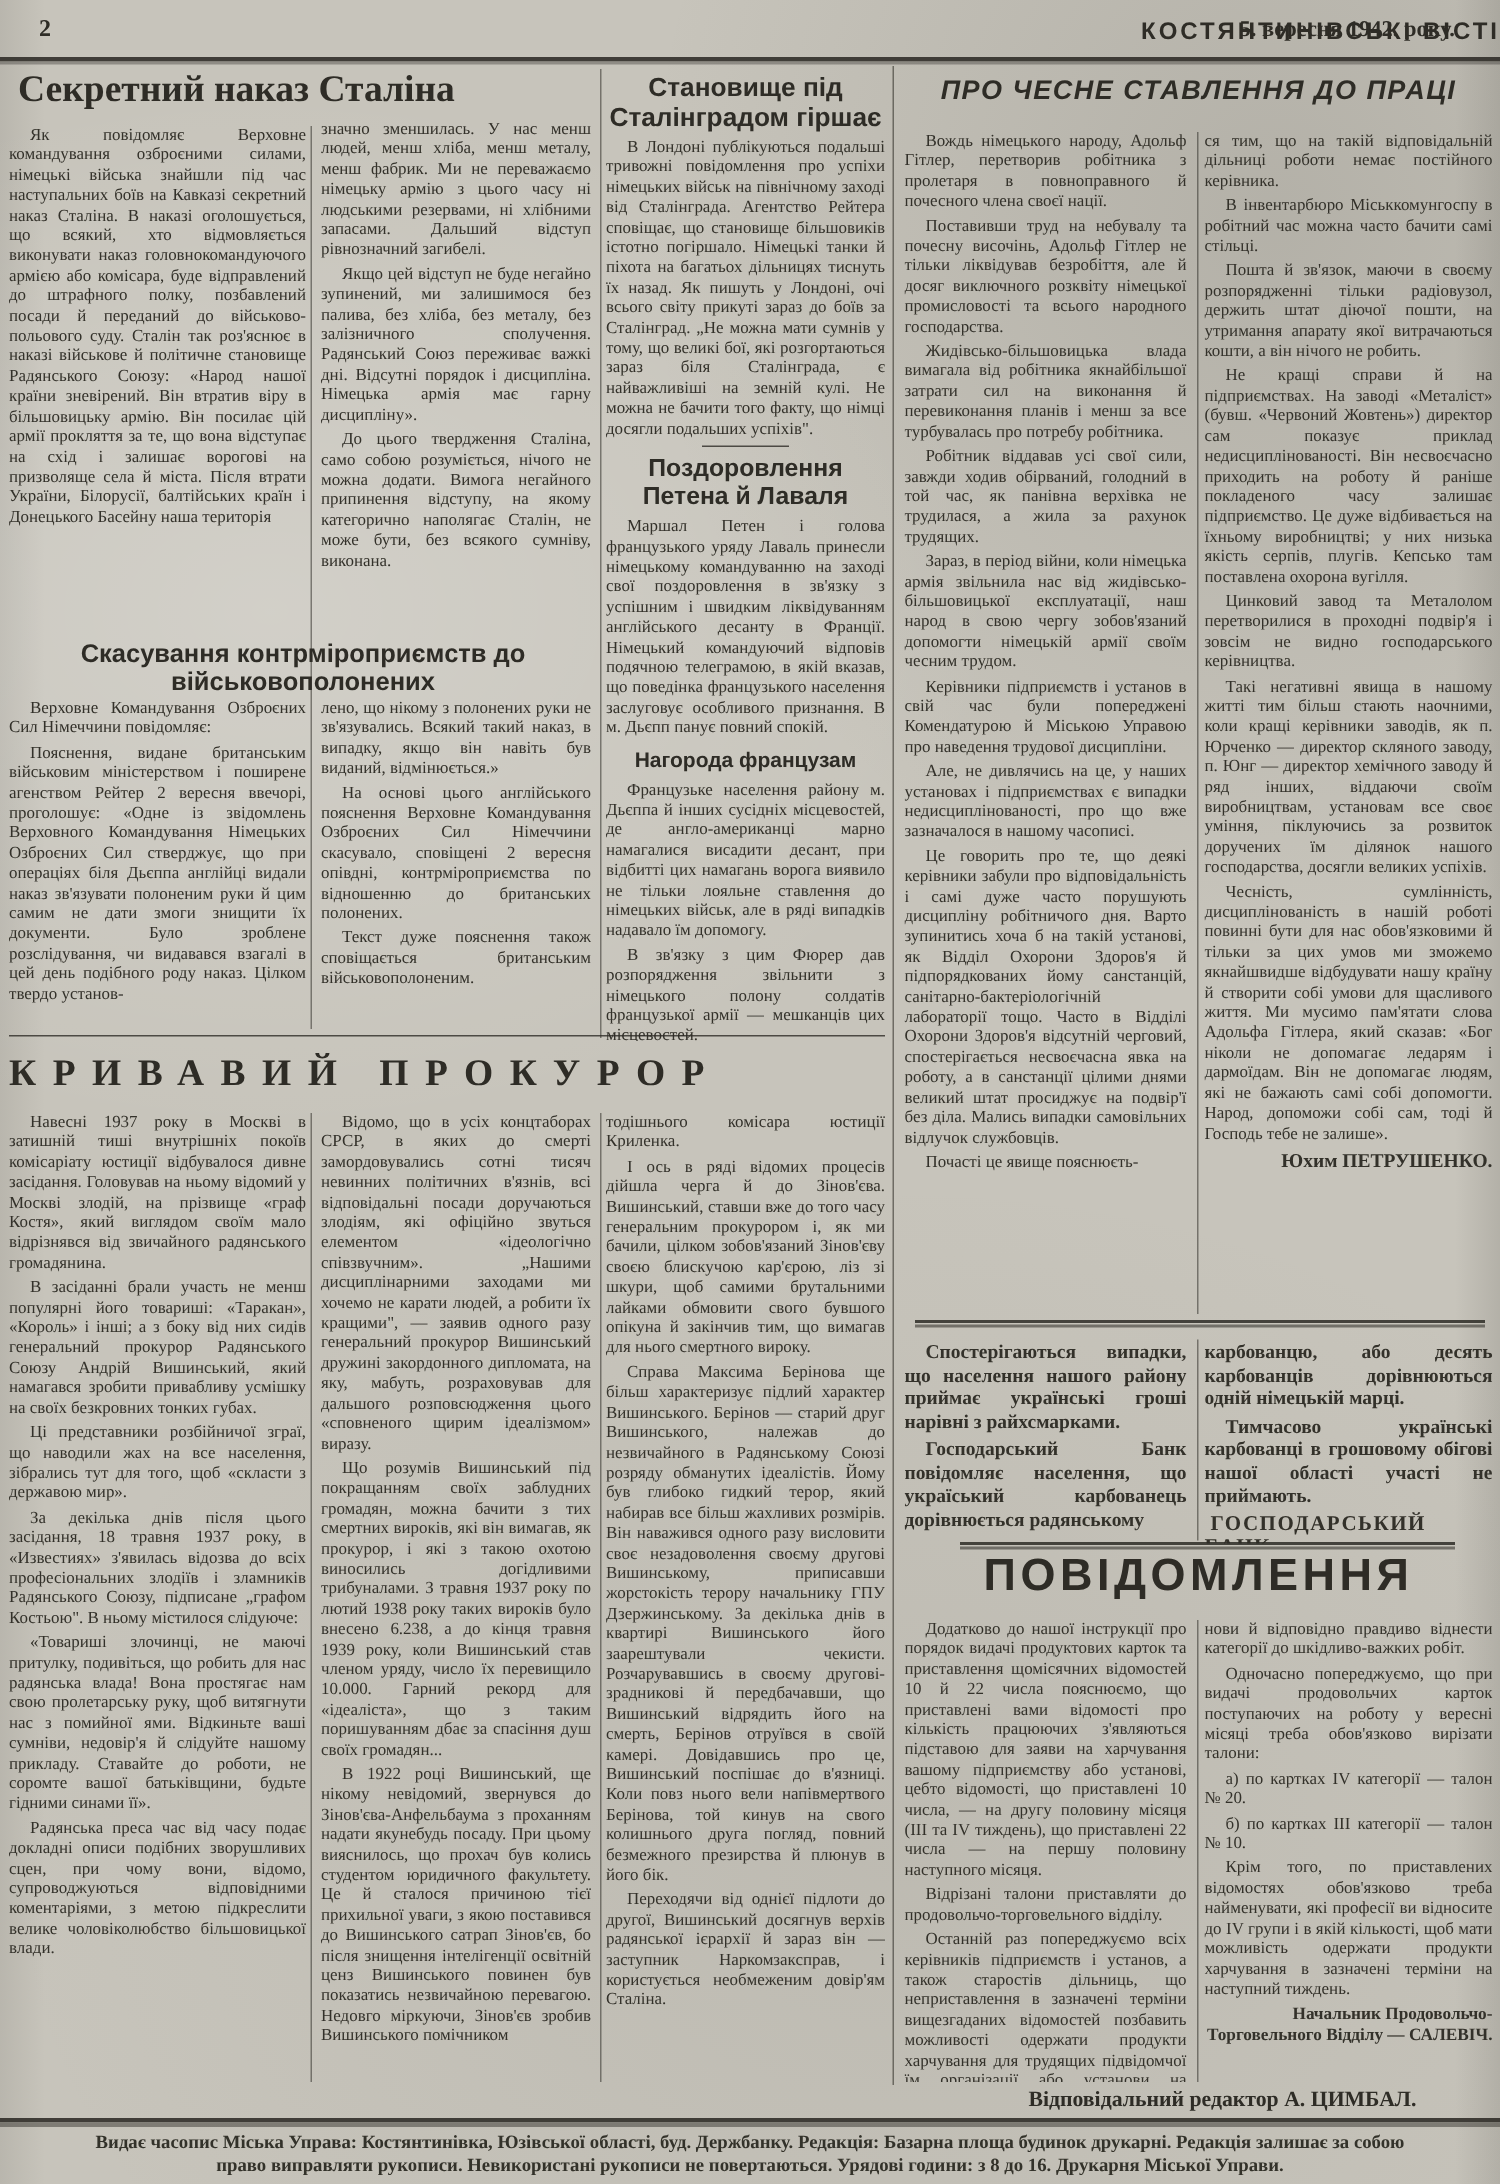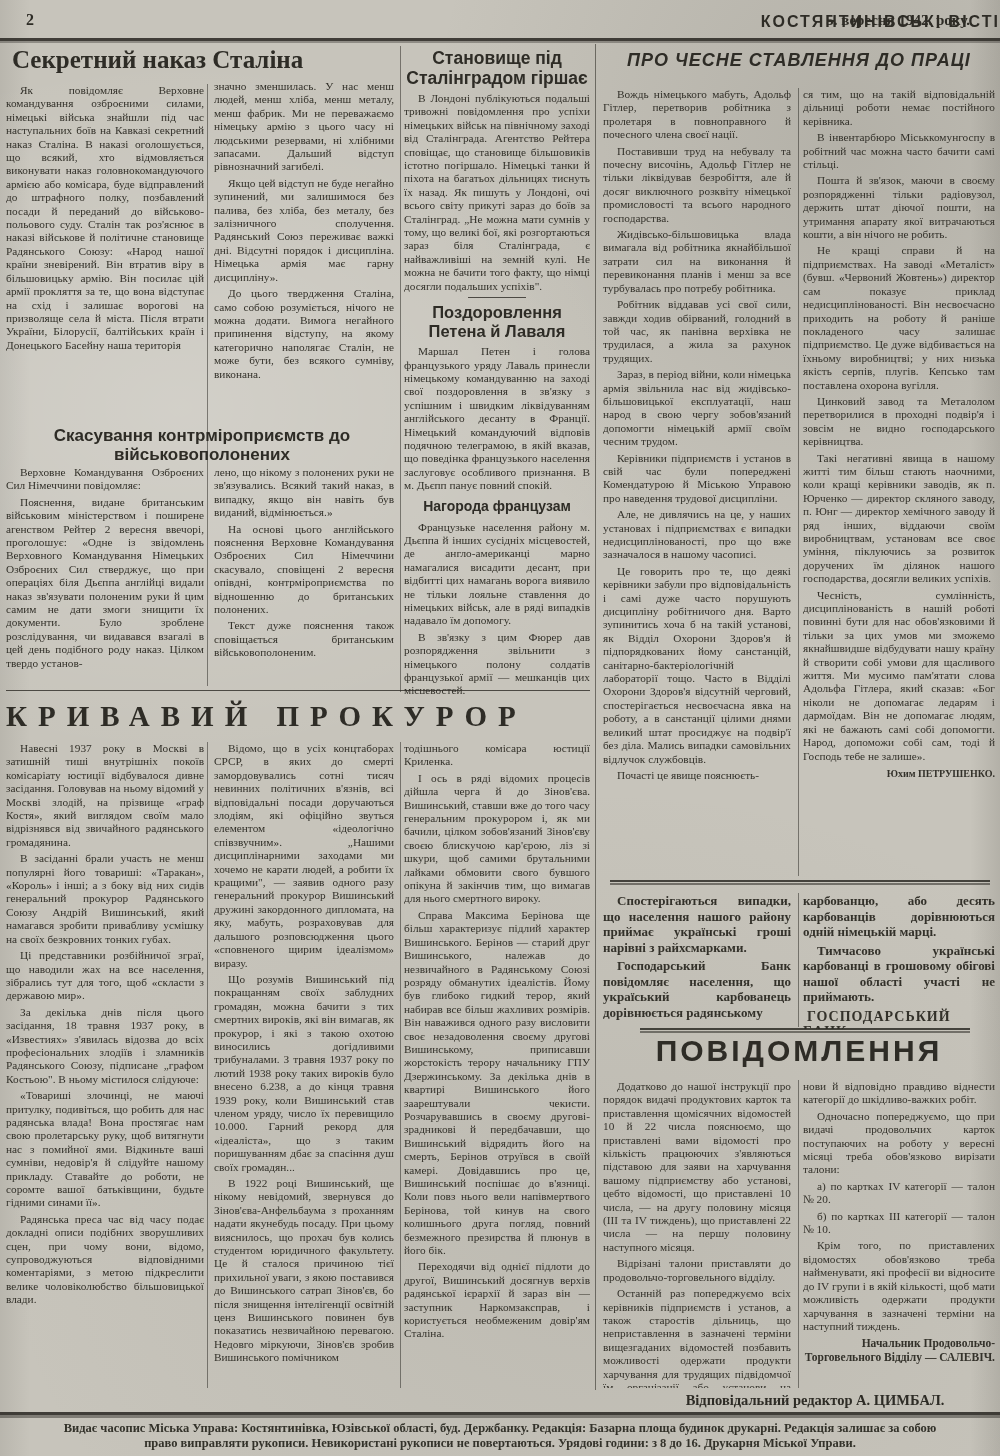--- a/index.html
+++ b/index.html
@@ -36,29 +36,29 @@
   #st-c2{left:214px;top:80px;width:180px;height:336px;}
   #cancel-h{left:6px;top:426px;width:392px;font-size:17px;line-height:19px;}
   #cn-c1{left:6px;top:466px;width:198px;height:222px;}
   #cn-c2{left:214px;top:466px;width:180px;height:216px;}
   #c3{left:404px;top:46px;width:186px;height:648px;}
   #c3 .headline-sans{margin:2px 0 4px 0;}
   #h-stalingrad{font-size:17.5px;line-height:20px;text-align:center;}
   #h-petain{font-size:16.5px;line-height:19px;margin-top:4px;}
   #h-reward{font-size:14px;line-height:21px;margin-top:4px;}
   
-  #pros-h{left:6px;top:700px;width:584px;font-size:29px;letter-spacing:11px;line-height:32px;}
+  #pros-h{left:6px;top:700px;width:584px;font-size:25px;letter-spacing:11px;line-height:32px;}
   #pr-c1{left:6px;top:742px;width:198px;height:646px;}
   #pr-c2{left:214px;top:742px;width:180px;height:646px;}
   #pr-c3{left:404px;top:742px;width:186px;height:646px;}
   
   #honest-h{left:600px;top:50px;width:398px;font-size:18px;font-style:italic;letter-spacing:1px;}
   #ho-c1{left:603px;top:88px;width:188px;height:786px;}
   #ho-c2{left:803px;top:88px;width:192px;height:786px;}
-  #ho-c2 .sig{font-size:10px;}
+  #ho-c2 .sig{font-size:13px;}
   #honest-rule{left:610px;top:880px;width:380px;}
   .bank{font-size:13px;line-height:15.5px;font-weight:bold;}
   #bank-c1{left:603px;top:893px;width:188px;height:136px;}
   #bank-c2{left:803px;top:893px;width:192px;height:136px;}
   #bank-c2 .sig{font-size:14px;letter-spacing:1px;text-align:left;text-indent:4px;}
   #ann-rule{left:640px;top:1028px;width:330px;}
   #ann-h{left:600px;top:1034px;width:398px;font-size:30px;letter-spacing:3px;line-height:34px;}
   #an-c1{left:603px;top:1080px;width:188px;height:308px;}
   #an-c2{left:803px;top:1080px;width:192px;height:308px;}
   #an-c2 .sig{font-size:11.5px;}
@@ -150,21 +150,21 @@
   </div>
 <div class="abs col cont" id="pr-c3">
     <p class="para">тодішнього комісара юстиції Криленка.</p>
     <p class="para">І ось в ряді відомих процесів дійшла черга й до Зінов'єва. Вишинський, ставши вже до того часу генеральним прокурором і, як ми бачили, цілком зобов'язаний Зінов'єву своєю блискучою кар'єрою, ліз зі шкури, щоб самими брутальними лайками обмовити свого бувшого опікуна й закінчив тим, що вимагав для нього смертного вироку.</p>
     <p class="para">Справа Максима Берінова ще більш характеризує підлий характер Вишинського. Берінов — старий друг Вишинського, належав до незвичайного в Радянському Союзі розряду обманутих ідеалістів. Йому був глибоко гидкий терор, який набирав все більш жахливих розмірів. Він наважився одного разу висловити своє незадоволення своєму другові Вишинському, приписавши жорстокість терору начальнику ГПУ Дзержинському. За декілька днів в квартирі Вишинського його заарештували чекисти. Розчарувавшись в своєму другові-зрадникові й передбачавши, що Вишинський відрядить його на смерть, Берінов отруївся в своїй камері. Довідавшись про це, Вишинський поспішає до в'язниці. Коли повз нього вели напівмертвого Берінова, той кинув на свого колишнього друга погляд, повний безмежного презирства й плюнув в його бік.</p>
     <p class="para">Переходячи від однієї підлоти до другої, Вишинський досягнув верхів радянської ієрархії й зараз він — заступник Наркомзаксправ, і користується необмеженим довір'ям Сталіна.</p>
   </div>
 
 <div class="abs headline-sans" id="honest-h">ПРО ЧЕСНЕ СТАВЛЕННЯ ДО ПРАЦІ</div>
 <div class="abs col" id="ho-c1">
-    <p class="para">Вождь німецького мабуть, Адольф Гітлер, перетворив робітника з пролетаря в повноправного й почесного члена своєї нації.</p>
+    <p class="para">Вождь німецького народу, Адольф Гітлер, перетворив робітника з пролетаря в повноправного й почесного члена своєї нації.</p>
     <p class="para">Поставивши труд на небувалу та почесну височінь, Адольф Гітлер не тільки ліквідував безробіття, але й досяг виключного розквіту німецької промисловості та всього народного господарства.</p>
     <p class="para">Жидівсько-більшовицька влада вимагала від робітника якнайбільшої затрати сил на виконання й перевиконання планів і менш за все турбувалась про потребу робітника.</p>
     <p class="para">Робітник віддавав усі свої сили, завжди ходив обірваний, голодний в той час, як панівна верхівка не трудилася, а жила за рахунок трудящих.</p>
     <p class="para">Зараз, в період війни, коли німецька армія звільнила нас від жидівсько-більшовицької експлуатації, наш народ в свою чергу зобов'язаний допомогти німецькій армії своїм чесним трудом.</p>
     <p class="para">Керівники підприємств і установ в свій час були попереджені Комендатурою й Міською Управою про наведення трудової дисципліни.</p>
     <p class="para">Але, не дивлячись на це, у наших установах і підприємствах є випадки недисциплінованості, про що вже зазначалося в нашому часописі.</p>
     <p class="para">Це говорить про те, що деякі керівники забули про відповідальність і самі дуже часто порушують дисципліну робітничого дня. Варто зупинитись хоча б на такій установі, як Відділ Охорони Здоров'я й підпорядкованих йому санстанцій, санітарно-бактеріологічній лабораторії тощо. Часто в Відділі Охорони Здоров'я відсутній черговий, спостерігається несвоєчасна явка на роботу, а в санстанції цілими днями великий штат просиджує на подвір'ї без діла. Мались випадки самовільних відлучок службовців.</p>
     <p class="para">Почасті це явище пояснюєть-</p>
   </div>
 <div class="abs col cont" id="ho-c2">

